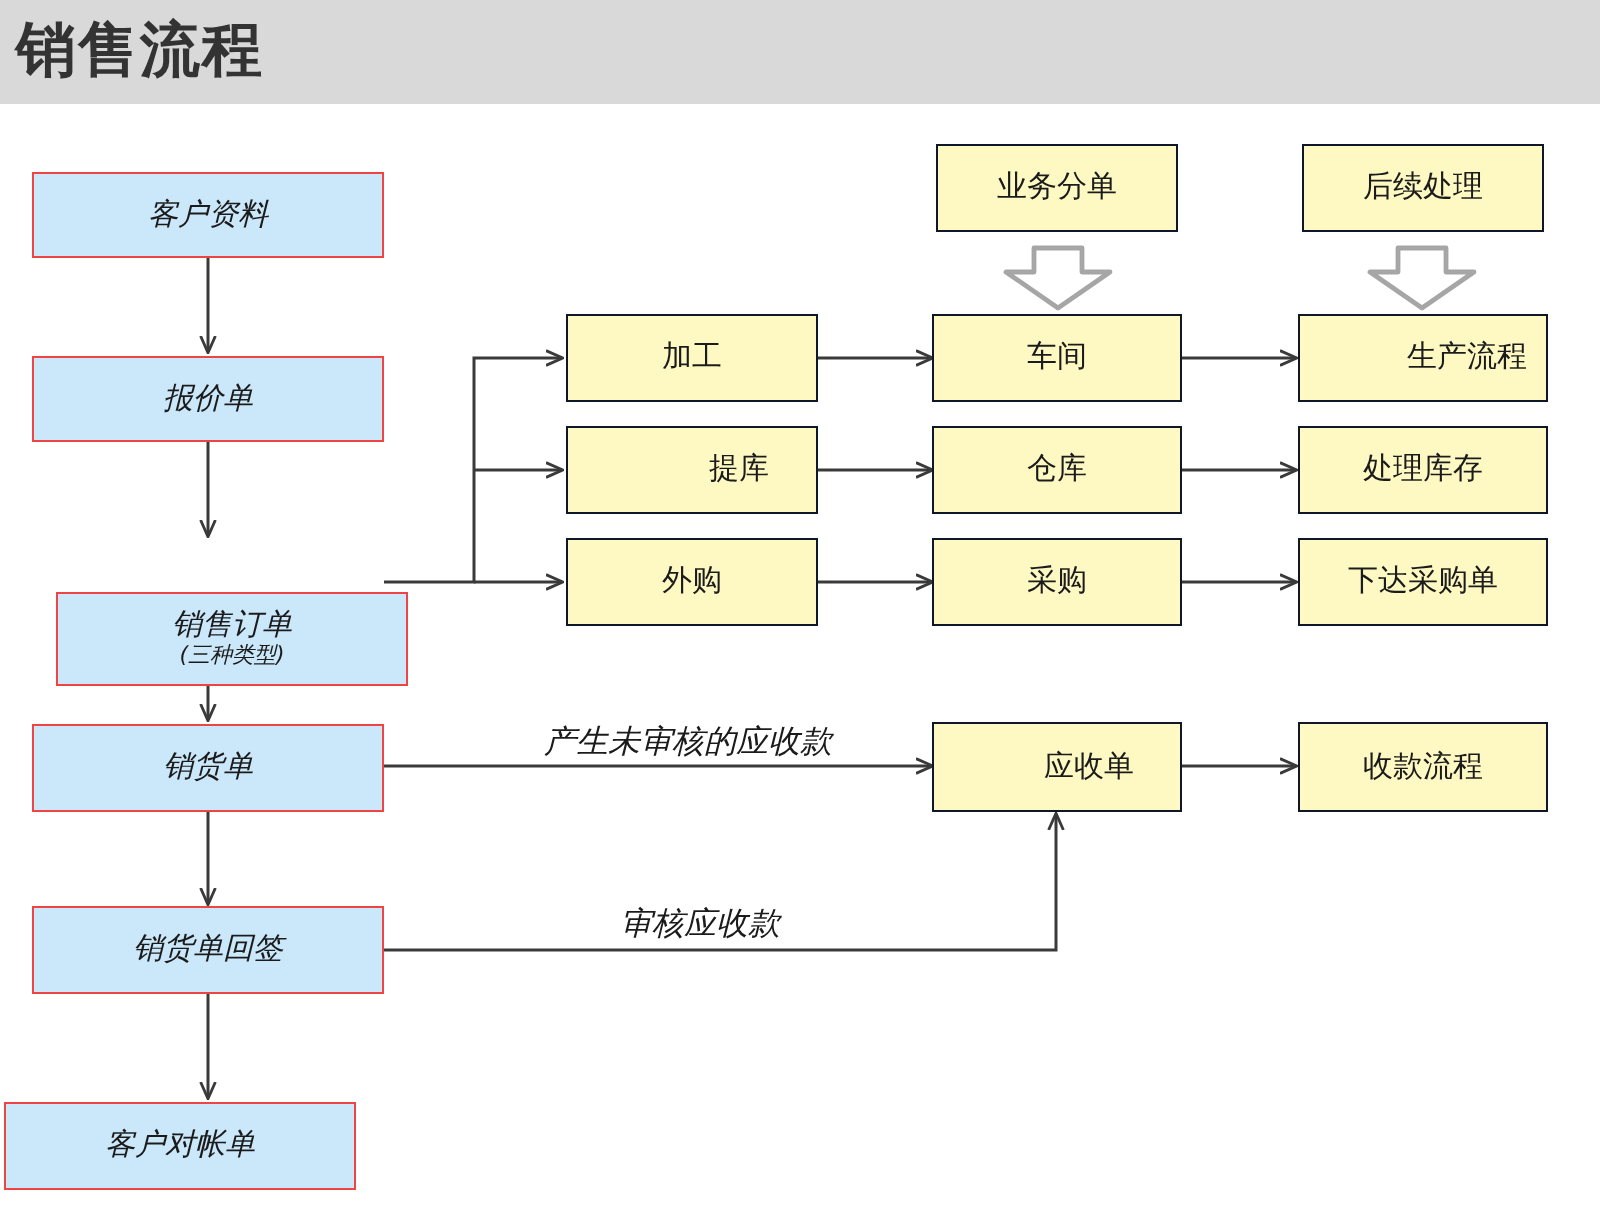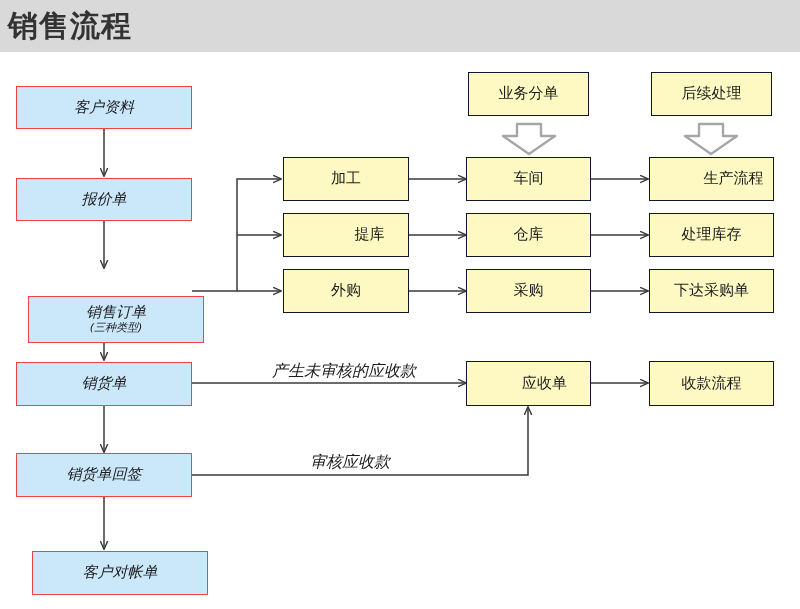--- a/index.html
+++ b/index.html
@@ -115,21 +115,21 @@
   </div>
 
   <div class="node blue" style="left:16px;top:362px;width:176px;height:44px;">
     <span>销货单</span>
   </div>
 
   <div class="node blue" style="left:16px;top:453px;width:176px;height:44px;">
     <span>销货单回签</span>
   </div>
 
-  <div class="node blue" style="left:32px;top:551px;width:176px;height:44px;">
+  <div class="node blue" style="left:2px;top:551px;width:176px;height:44px;">
     <span>客户对帐单</span>
   </div>
 
   <div class="node" style="left:283px;top:157px;width:126px;height:44px;">
     <span>加工</span>
   </div>
   <div class="node" style="left:283px;top:213px;width:126px;height:44px;padding-left:47px;">
     <span>提库</span>
   </div>
   <div class="node" style="left:283px;top:269px;width:126px;height:44px;">

